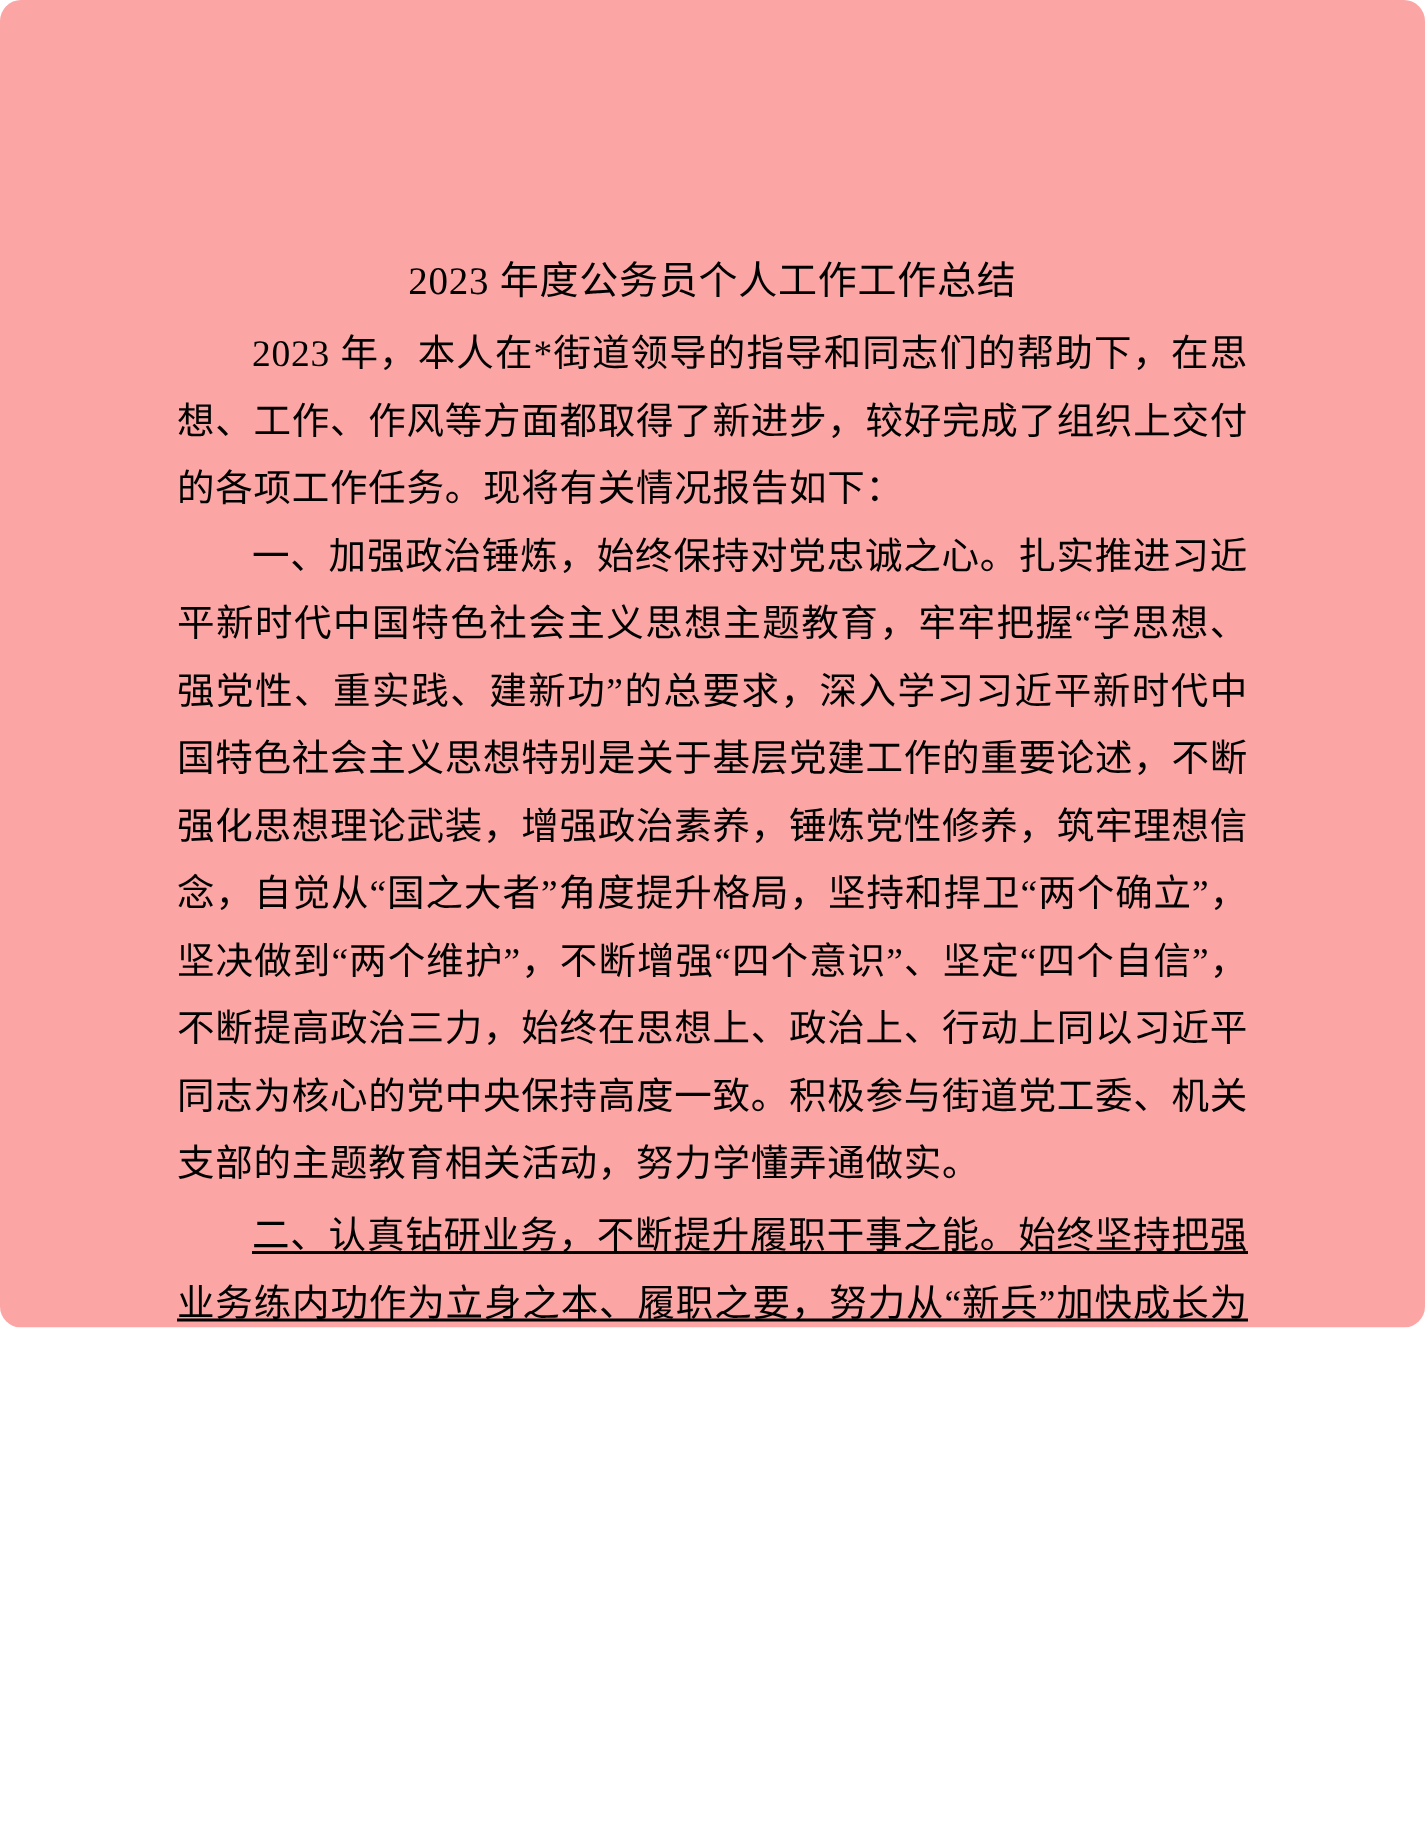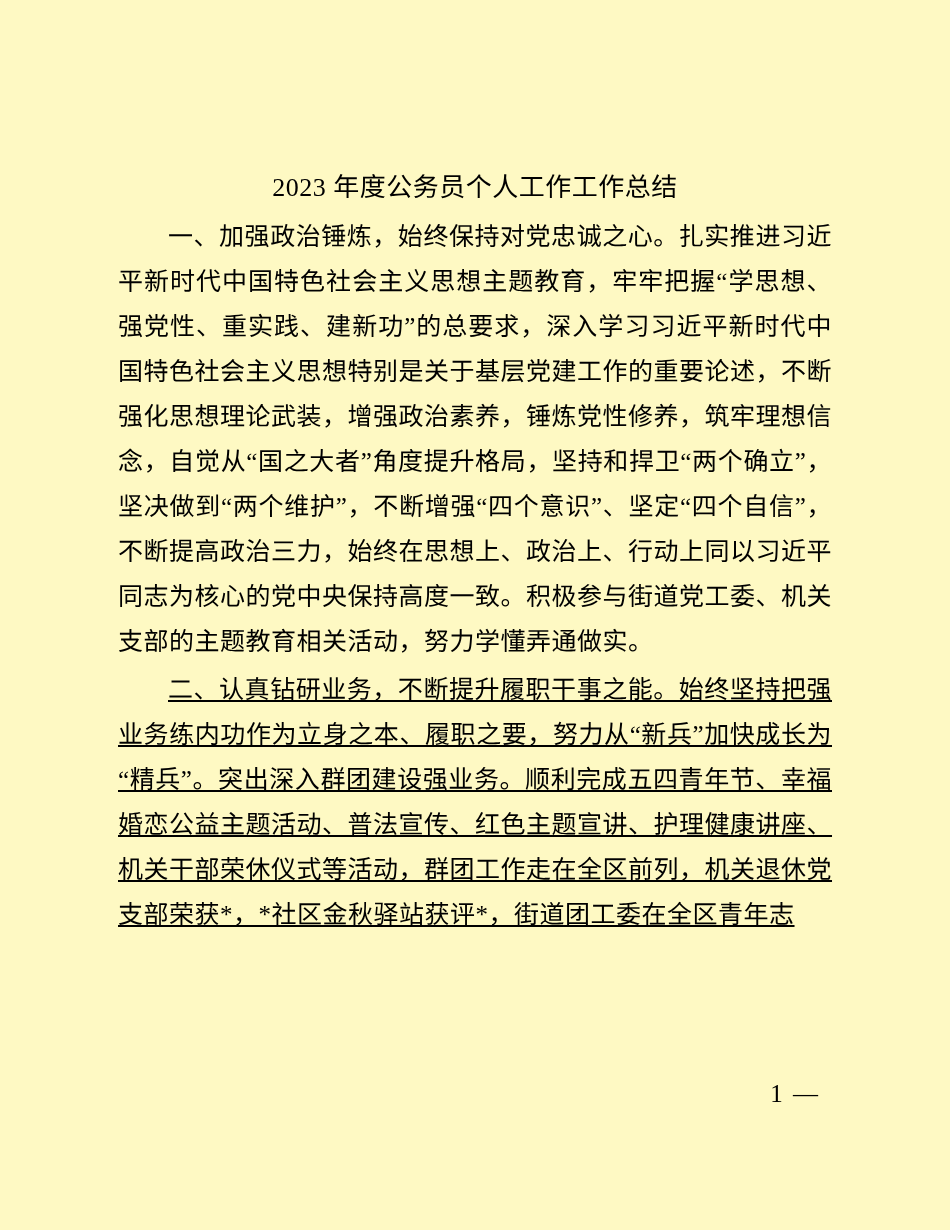--- a/index.html
+++ b/index.html
@@ -4,25 +4,26 @@
 <title>2023 年度公务员个人工作工作总结</title>
 <style>
   html, body {
     margin: 0;
     padding: 0;
     background: #ffffff;
   }
   .page {
     position: relative;
     width: 950px;
-    height: 1230px;
-    background: #fef9c3;
+    height: 885px;
+    background: #fca5a5;
     color: #000000;
     font-family: "Liberation Serif", serif;
     overflow: hidden;
+    border-radius: 14px;
   }
   .content {
     position: absolute;
     left: 118px;
     top: 165px;
     width: 714px;
   }
   .doc-title {
     margin: 0 0 4px 0;
     font-size: 26px;
@@ -55,17 +56,18 @@
     letter-spacing: 2px;
     color: #000000;
   }
 </style>
 </head>
 <body>
 
 <div class="page">
   <div class="content">
     <h1 class="doc-title">2023 年度公务员个人工作工作总结</h1>
+    <p class="para">2023 年，本人在*街道领导的指导和同志们的帮助下，在思想、工作、作风等方面都取得了新进步，较好完成了组织上交付的各项工作任务。现将有关情况报告如下：</p>
     <p class="para">一、加强政治锤炼，始终保持对党忠诚之心。扎实推进习近平新时代中国特色社会主义思想主题教育，牢牢把握“学思想、强党性、重实践、建新功”的总要求，深入学习习近平新时代中国特色社会主义思想特别是关于基层党建工作的重要论述，不断强化思想理论武装，增强政治素养，锤炼党性修养，筑牢理想信念，自觉从“国之大者”角度提升格局，坚持和捍卫“两个确立”，坚决做到“两个维护”，不断增强“四个意识”、坚定“四个自信”，不断提高政治三力，始终在思想上、政治上、行动上同以习近平同志为核心的党中央保持高度一致。积极参与街道党工委、机关支部的主题教育相关活动，努力学懂弄通做实。</p>
     <p class="para section">二、认真钻研业务，不断提升履职干事之能。始终坚持把强业务练内功作为立身之本、履职之要，努力从“新兵”加快成长为“精兵”。突出深入群团建设强业务。顺利完成五四青年节、幸福婚恋公益主题活动、普法宣传、红色主题宣讲、护理健康讲座、机关干部荣休仪式等活动，群团工作走在全区前列，机关退休党支部荣获*，*社区金秋驿站获评*，街道团工委在全区青年志</p>
   </div>
   <div class="page-number">1 —</div>
 </div>
 
 </body></html>

